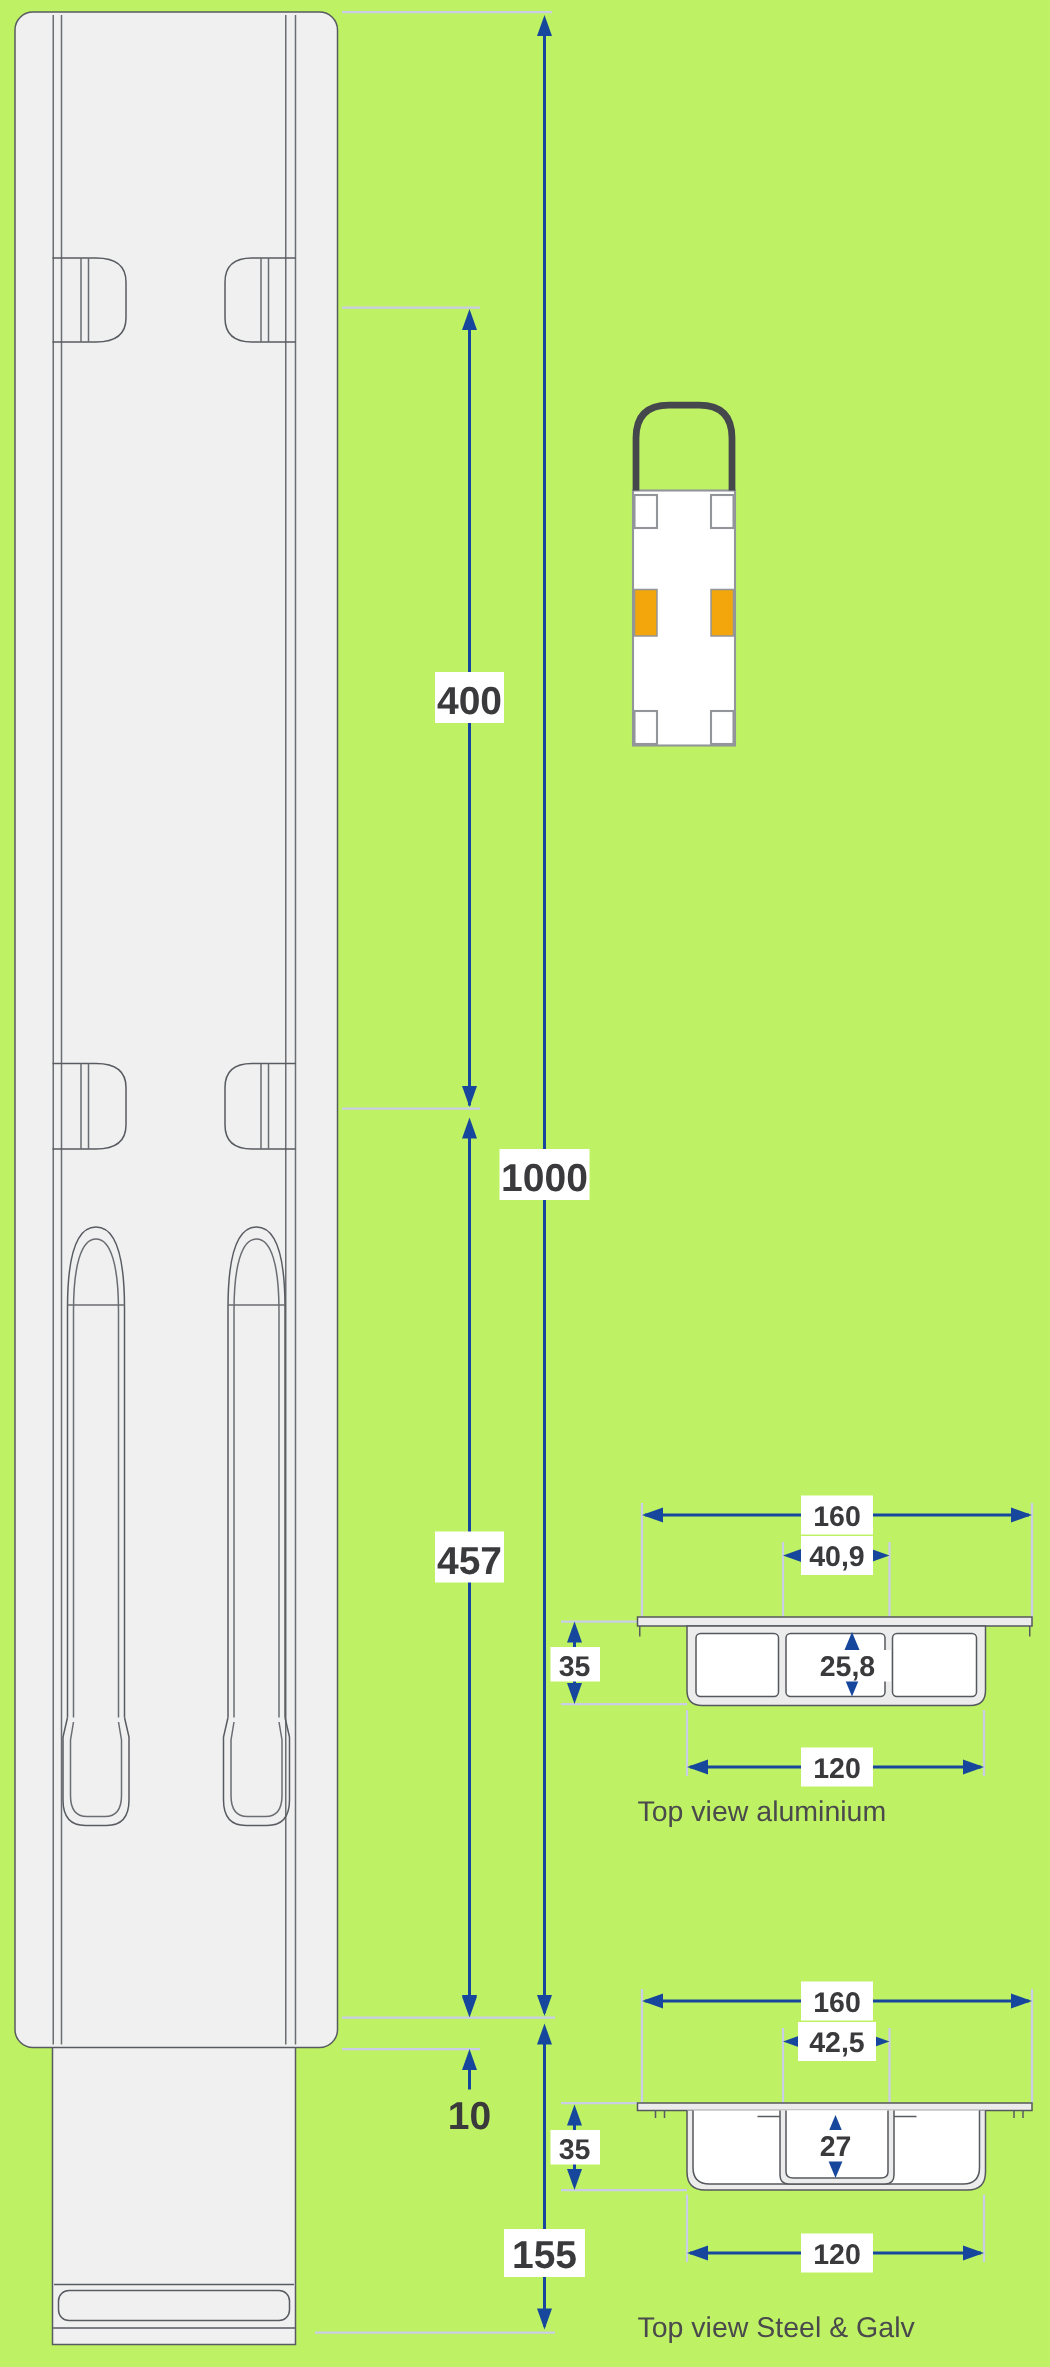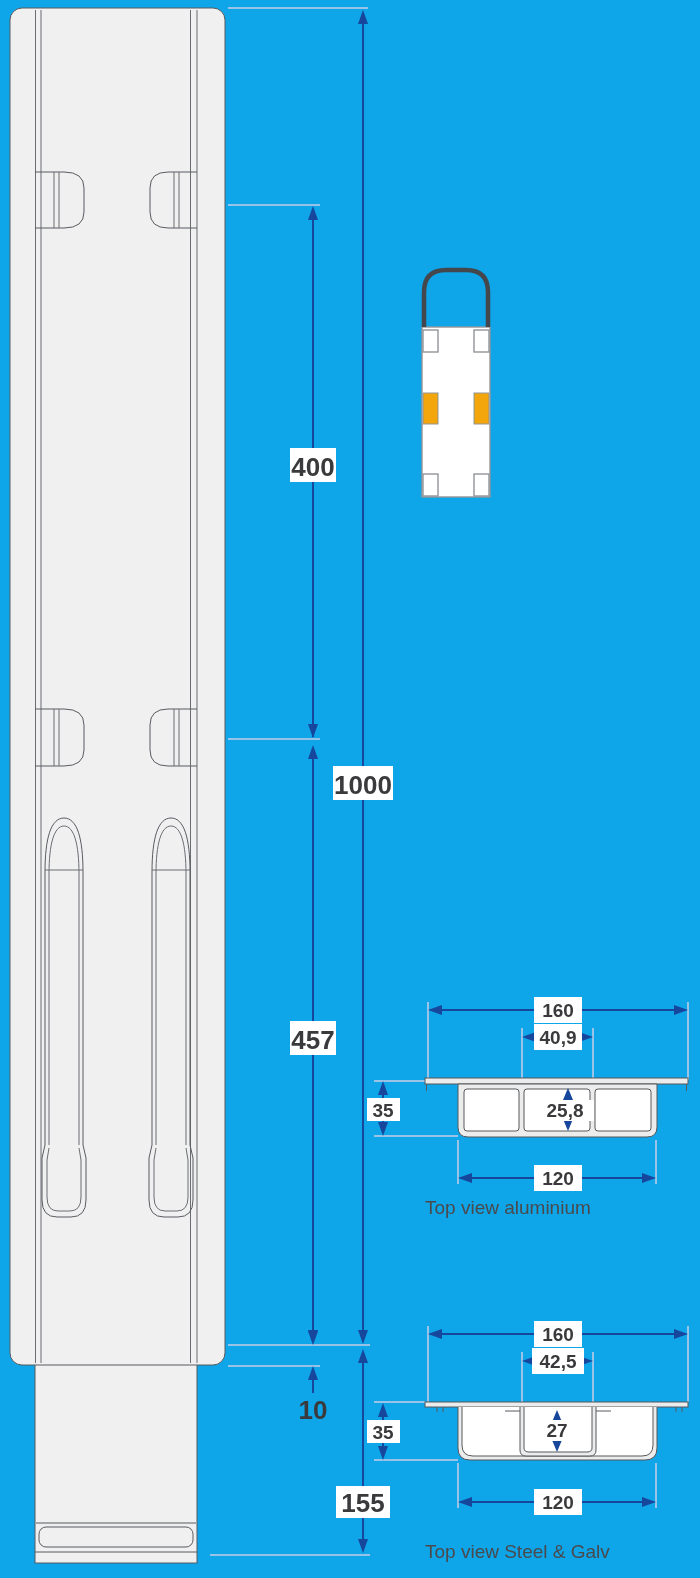--- a/index.html
+++ b/index.html
@@ -1,16 +1,16 @@
 <!DOCTYPE html>
 <html><head>
 <meta charset="utf-8">
 <style>
   html,body{margin:0;padding:0;background:#ffffff;}
-  .stage{position:relative;width:700px;height:1578px;background:#0ea5e9;overflow:hidden;
+  .stage{position:relative;width:700px;height:1578px;background:#bef264;overflow:hidden;
          font-family:"Liberation Sans", sans-serif;}
   svg{position:absolute;left:0;top:0;}
   .outline{stroke:#585b60;stroke-width:1;fill:none;}
   .part{stroke:#585b60;stroke-width:1;fill:#f0f0f1;}
   .part-gray{stroke:#55585c;stroke-width:1;fill:#ececec;}
   .cavity{stroke:#55585c;stroke-width:1;fill:#ffffff;}
   .fold{stroke:#6a6d71;stroke-width:1;fill:none;}
   .ext{stroke:#c9cde6;stroke-width:1.5;fill:none;}
   .dim{stroke:#17479d;stroke-width:2;fill:none;}
   .arrow{fill:#17479d;stroke:none;}

